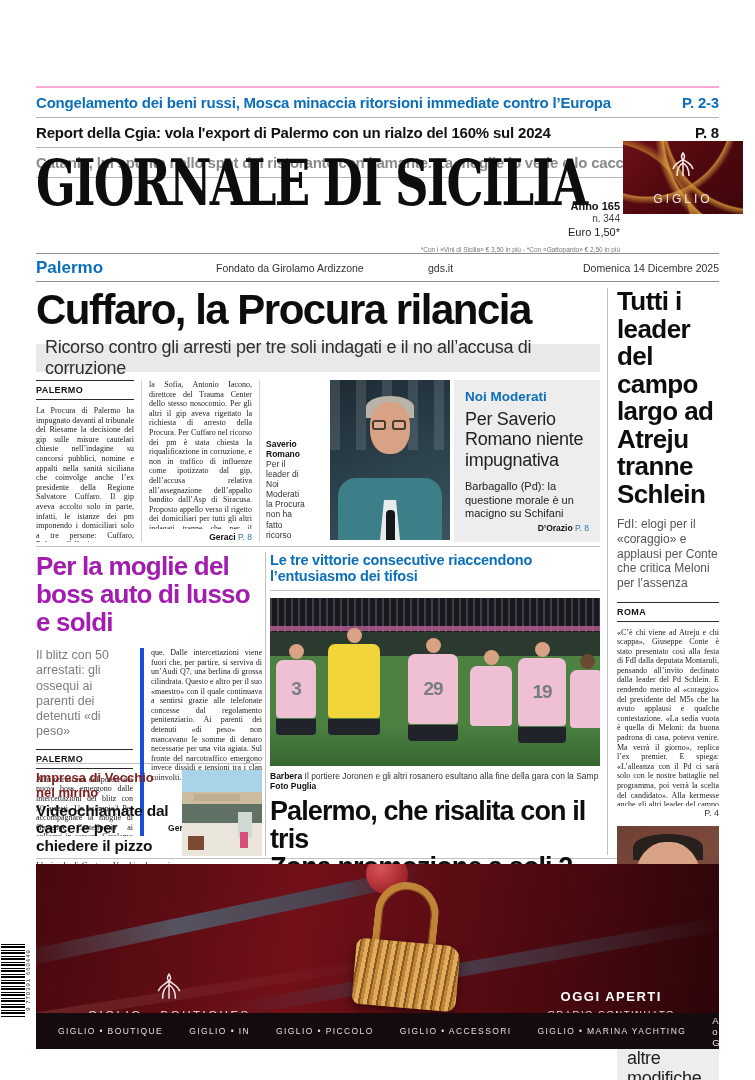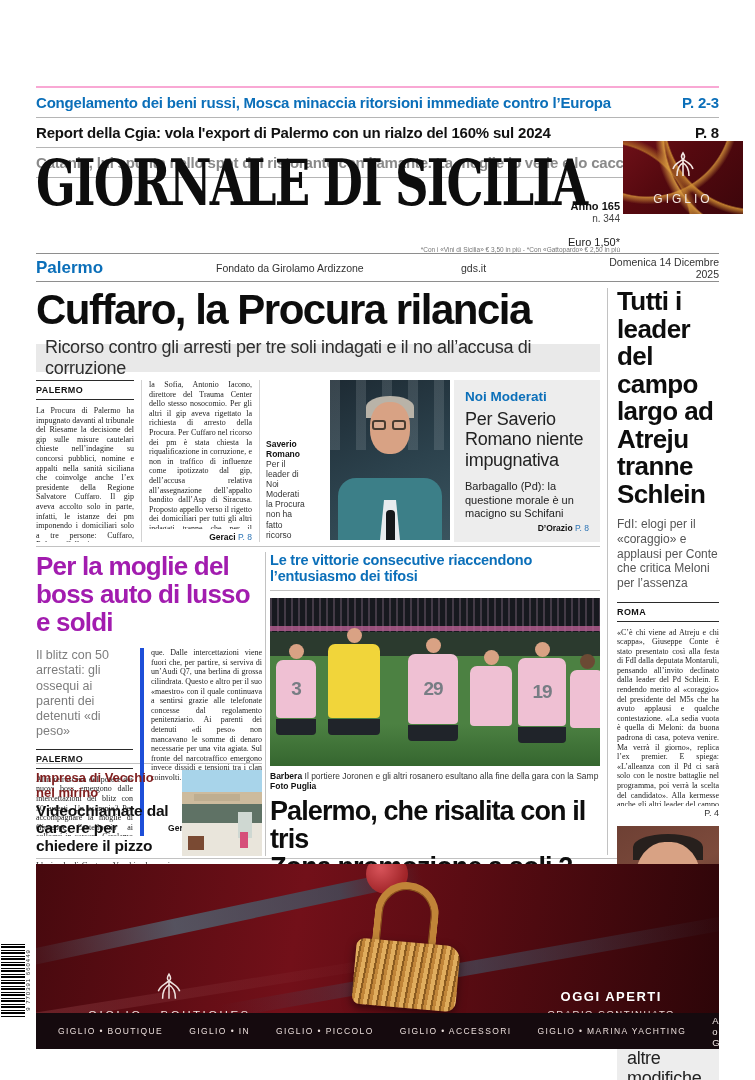--- a/index.html
+++ b/index.html
@@ -31,28 +31,28 @@
       radial-gradient(circle at 120% -10%, transparent 62%, rgba(231,170,70,.8) 63%, transparent 68%),
       radial-gradient(circle at -15% 120%, transparent 52%, rgba(196,130,44,.7) 53%, transparent 58%),
       radial-gradient(circle at 20% -40%, transparent 60%, rgba(222,158,62,.75) 61%, transparent 66%);
   }
   .mast-ad .brand { position:absolute; left:0; right:0; bottom:8px; text-align:center;
     color:#f3e6e2; font-size:12px; letter-spacing:3px; font-weight:normal; }
   .mast-ad svg { position:absolute; left:50%; top:10px; transform:translateX(-50%); }
   .mast-info { position:absolute; right:135px; top:200px; text-align:right; line-height:1.15; }
   .mast-info .anno { font-weight:bold; font-size:11px; }
   .mast-info .num { font-size:10px; color:#444; }
-  .mast-info .price { font-size:11px; color:#222; margin-top:12px; }
+  .mast-info .price { font-size:11px; color:#222; margin-top:2px; }
   .mast-note { position:absolute; right:135px; top:246px; font-size:6.5px; color:#777; }
   
   .dateline { position:absolute; left:36px; top:253px; width:683px; height:29px;
     border-top:1px solid #8e8e8e; border-bottom:1px solid #8e8e8e;
     display:flex; align-items:center; }
   .dateline .edition { color:#0b6fb9; font-weight:bold; font-size:17px; width:180px; }
-  .dateline .founded { font-size:10.5px; color:#333; width:245px; }
+  .dateline .founded { font-size:10.5px; color:#333; width:212px; }
   .dateline .site { font-size:10.5px; color:#333; width:130px; }
   .dateline .date { font-size:10.5px; color:#333; flex:1; text-align:right; }
   
   .lead-headline { position:absolute; left:36px; top:286px; width:564px;
     font-size:42px; font-weight:bold; letter-spacing:-1.5px; color:#0d0d0d; }
   .lead-band { position:absolute; left:36px; top:344px; width:564px; height:28px;
     background:#e9e9e9; display:flex; align-items:center; padding:0 9px;
     font-size:18px; color:#2e2e2e; letter-spacing:-0.3px; }
   .lead-body { position:absolute; left:36px; top:380px; width:564px; height:162px; display:flex; }
   .serif { font-family:"Liberation Serif", serif; font-size:8px; line-height:9.6px;

